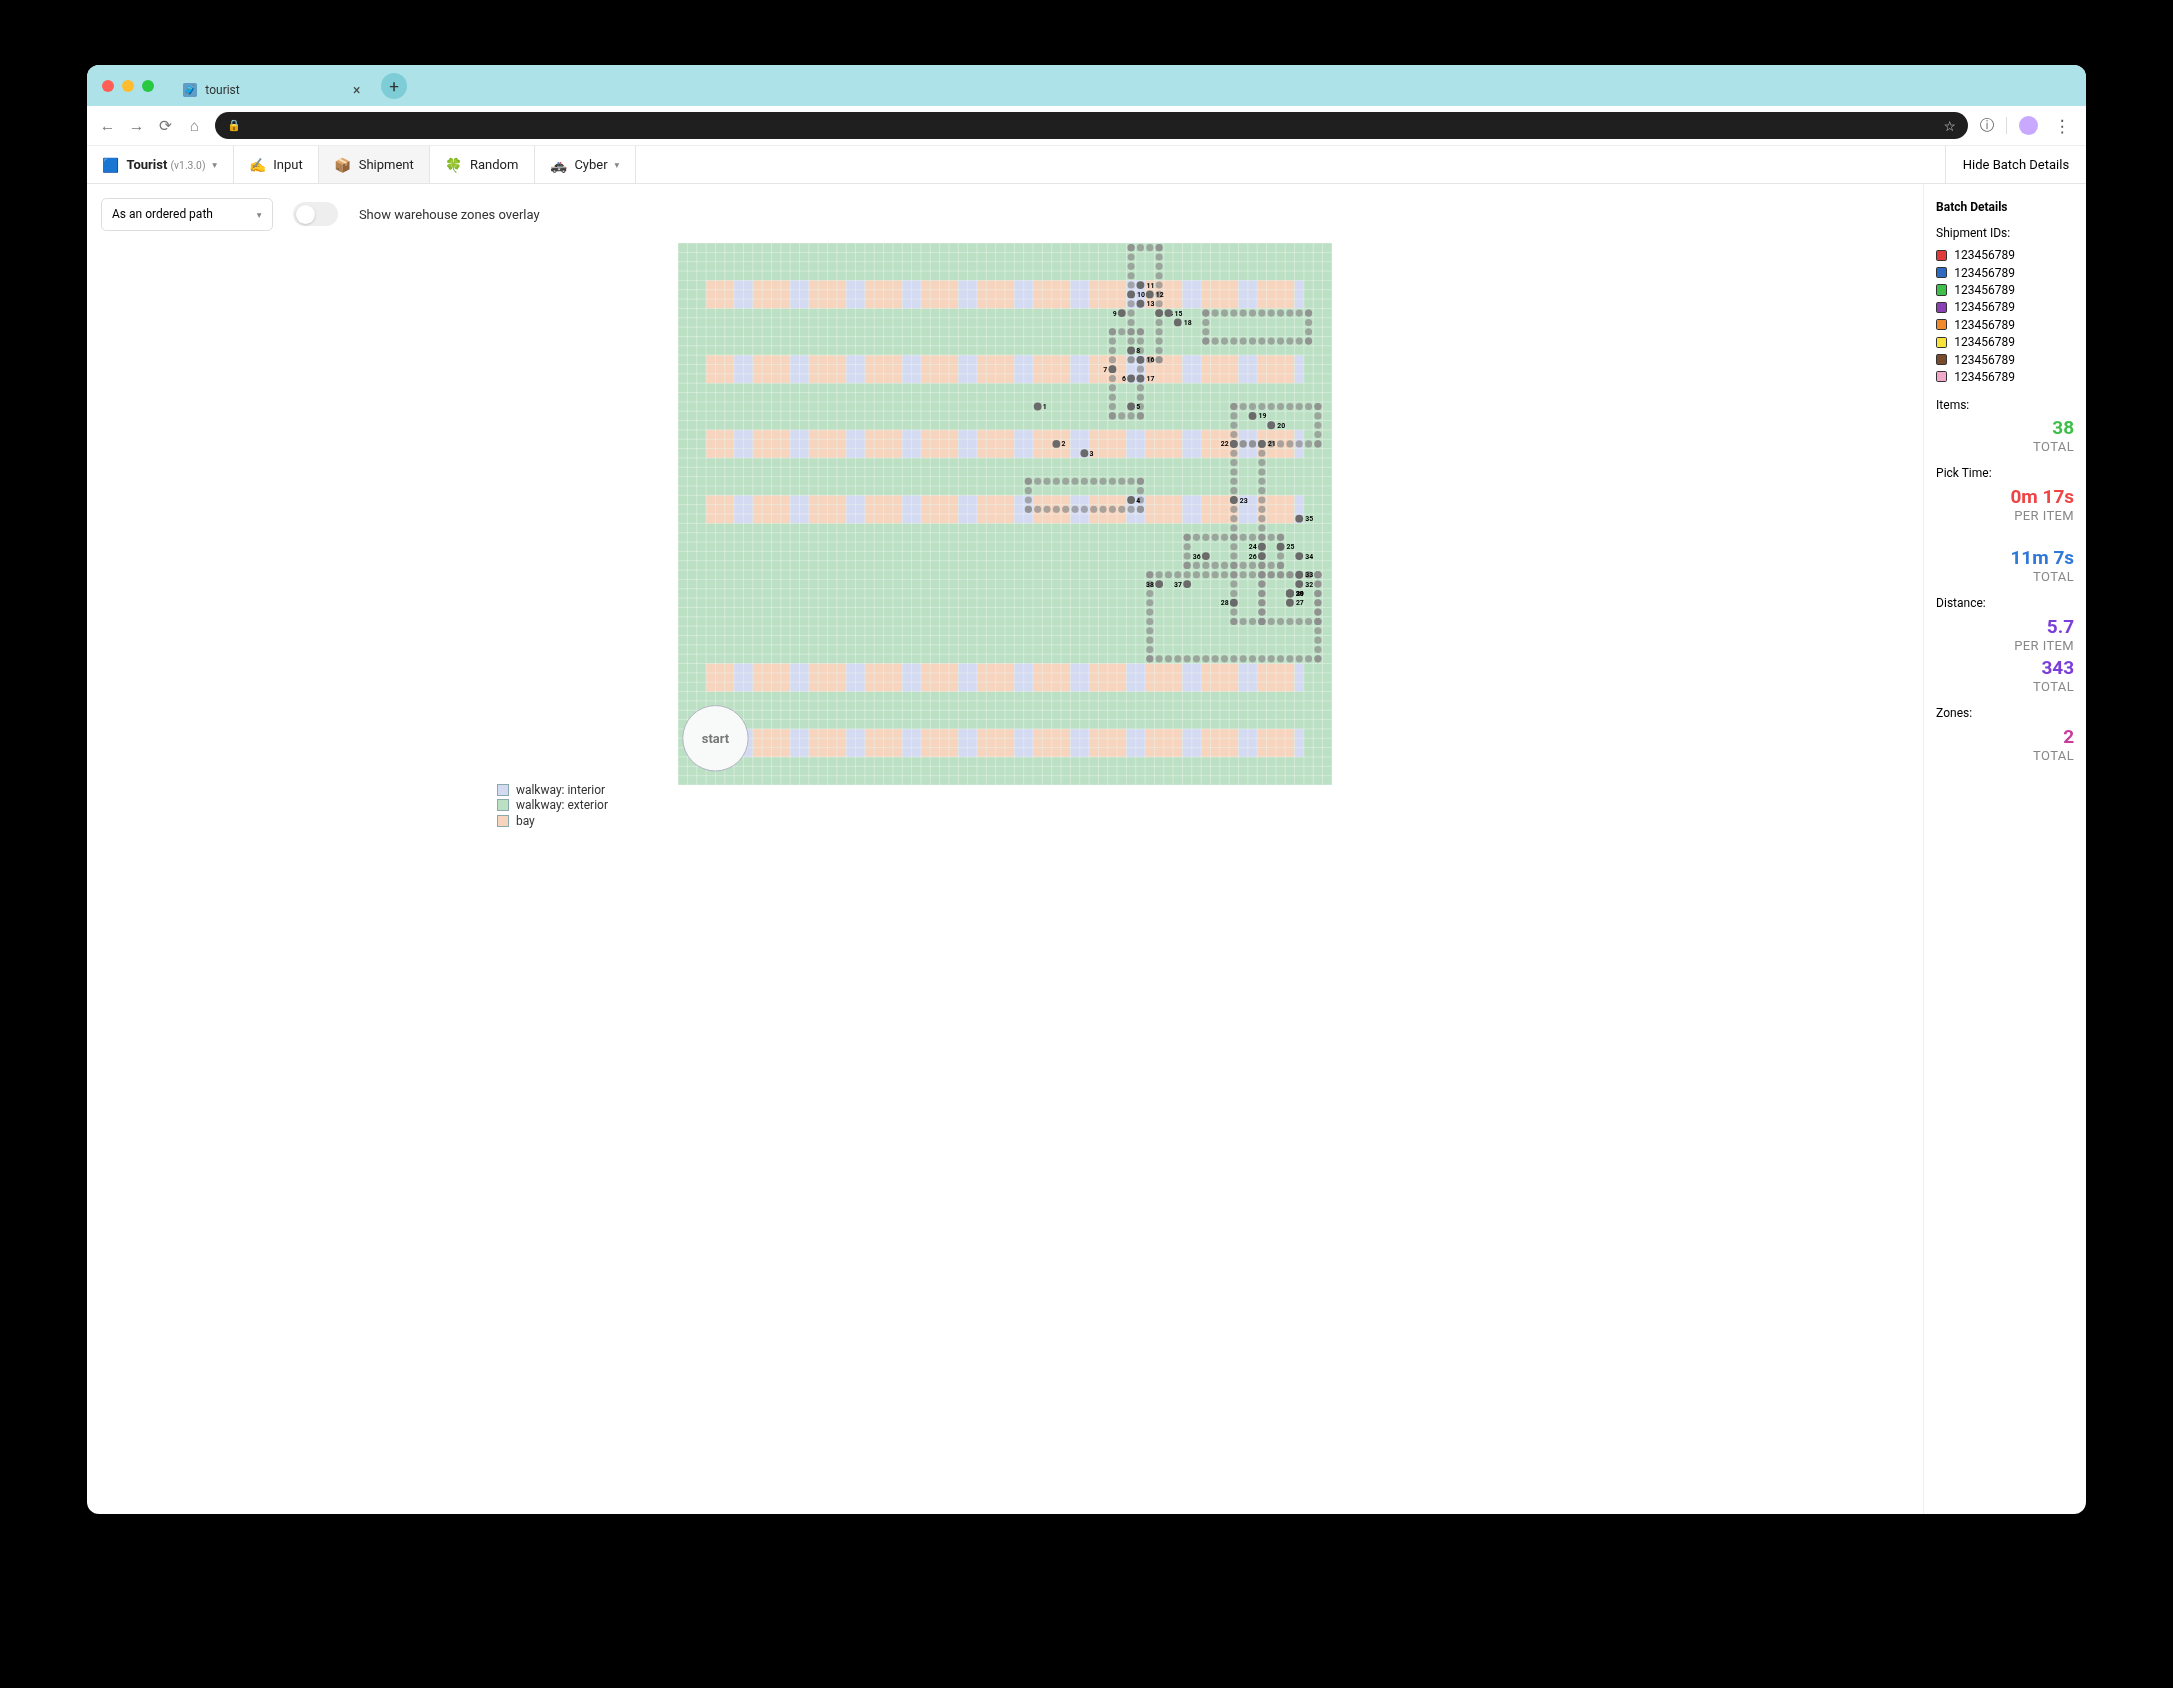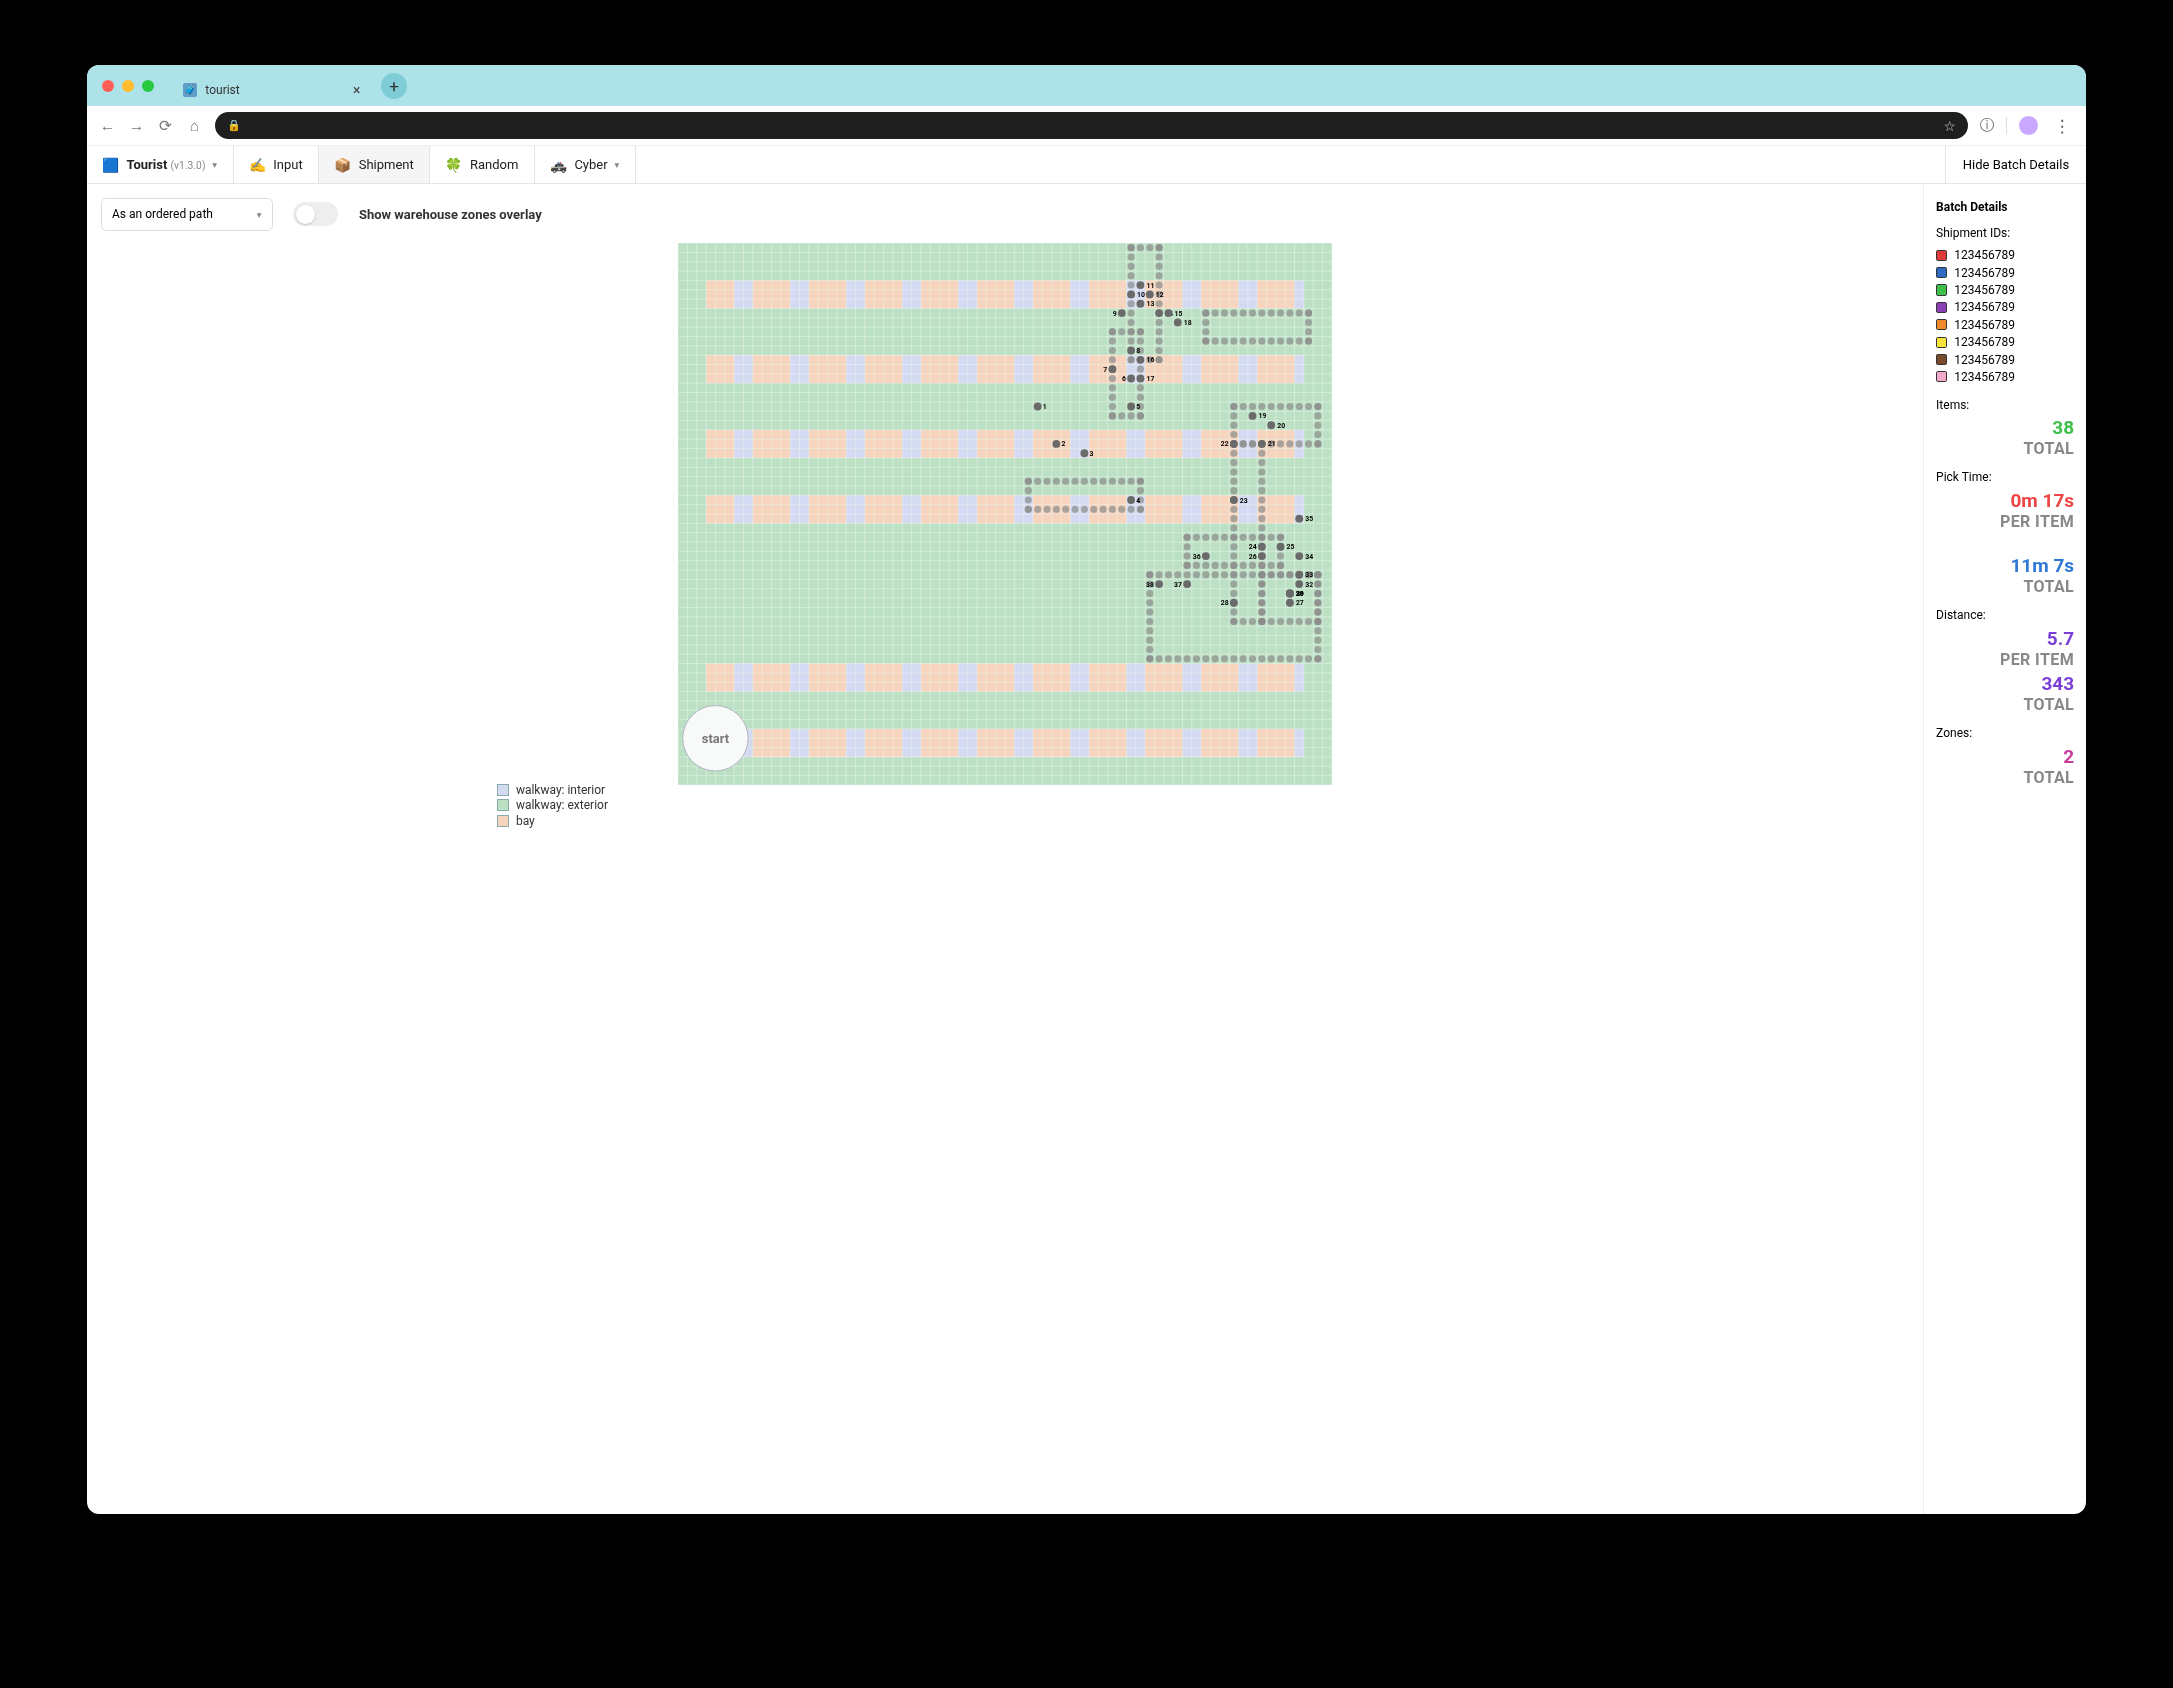--- a/index.html
+++ b/index.html
@@ -59,21 +59,21 @@
 .hide-btn { display: flex; align-items: center; padding: 0 17px; border-left: 0.9px solid #e5e5e5; font-size: 13px; cursor: pointer; }
 
 
 .content { flex: 1; display: flex; overflow: hidden; }
 .main { flex: 1; display: flex; flex-direction: column; padding: 13.8px; gap: 12px; overflow: auto; }
 .controls-row { display: flex; align-items: center; gap: 20.6px; }
 .select-box { width: 172px; height: 33px; border: 0.9px solid #ddd; border-radius: 5.2px; display: flex; align-items: center; padding: 0 10.3px; font-size: 12px; cursor: pointer; }
 .select-box .caret { margin-left: auto; color: #888; font-size: 9.5px; }
 .toggle { width: 45px; height: 24px; background: #eee; border-radius: 17px; position: relative; cursor: pointer; }
 .toggle::after { content: ""; position: absolute; left: 2.6px; top: 2.6px; width: 19px; height: 19px; background: #fff; border-radius: 50%; box-shadow: 0 0.9px 2.6px rgba(0,0,0,0.2); }
-.toggle-label { font-size: 13px; color: #333; font-weight: bold; }
+.toggle-label { font-size: 13px; color: #333; }
 
 
 .map-wrap { position: relative; align-self: center; }
 #map-svg { display: block; background: #a7d2b3; }
 .cell-wall { fill: #bce0c4; }
 .cell-int  { fill: #d4daf1; }
 .cell-bay  { fill: #f6d4be; }
 .grid-line { stroke: #fff; stroke-width: 0.4; }
 .path-dot  { fill: #8c8c8c; fill-opacity: 0.7; }
 .stop-dot  { fill: #6a6a6a; }
@@ -87,21 +87,21 @@
 .map-legend .sw { width: 12px; height: 12px; border: 0.9px solid #8aa; }
 
 
 .sidebar { width: 163px; border-left: 0.9px solid #eee; padding: 15.5px 12px; overflow: auto; font-size: 12px; }
 .sidebar h2 { font-size: 12px; font-weight: 700; margin-bottom: 10.3px; }
 .sidebar h3 { font-size: 12px; font-weight: 400; margin: 12px 0 6.9px 0; }
 .ship-row { display: flex; align-items: center; gap: 6.9px; padding: 1.7px 0; }
 .ship-sw { width: 11.2px; height: 11.2px; border: 0.9px solid #333; border-radius: 1.7px; }
 .stat-block { text-align: right; margin-top: 5.2px; }
 .stat-val { font-size: 19px; font-weight: 700; line-height: 1.1; }
-.stat-cap { font-size: 16px; font-weight: 700; color: #888; letter-spacing: 0.4px; }
+.stat-cap { font-size: 13px; font-weight: 400; color: #888; letter-spacing: 0.4px; }
 </style>
 </head>
 <body>
 
 <div class="window">
 
   <div class="tab-strip">
     <div class="traffic">
       <div class="tl tl-r"></div>
       <div class="tl tl-y"></div>

